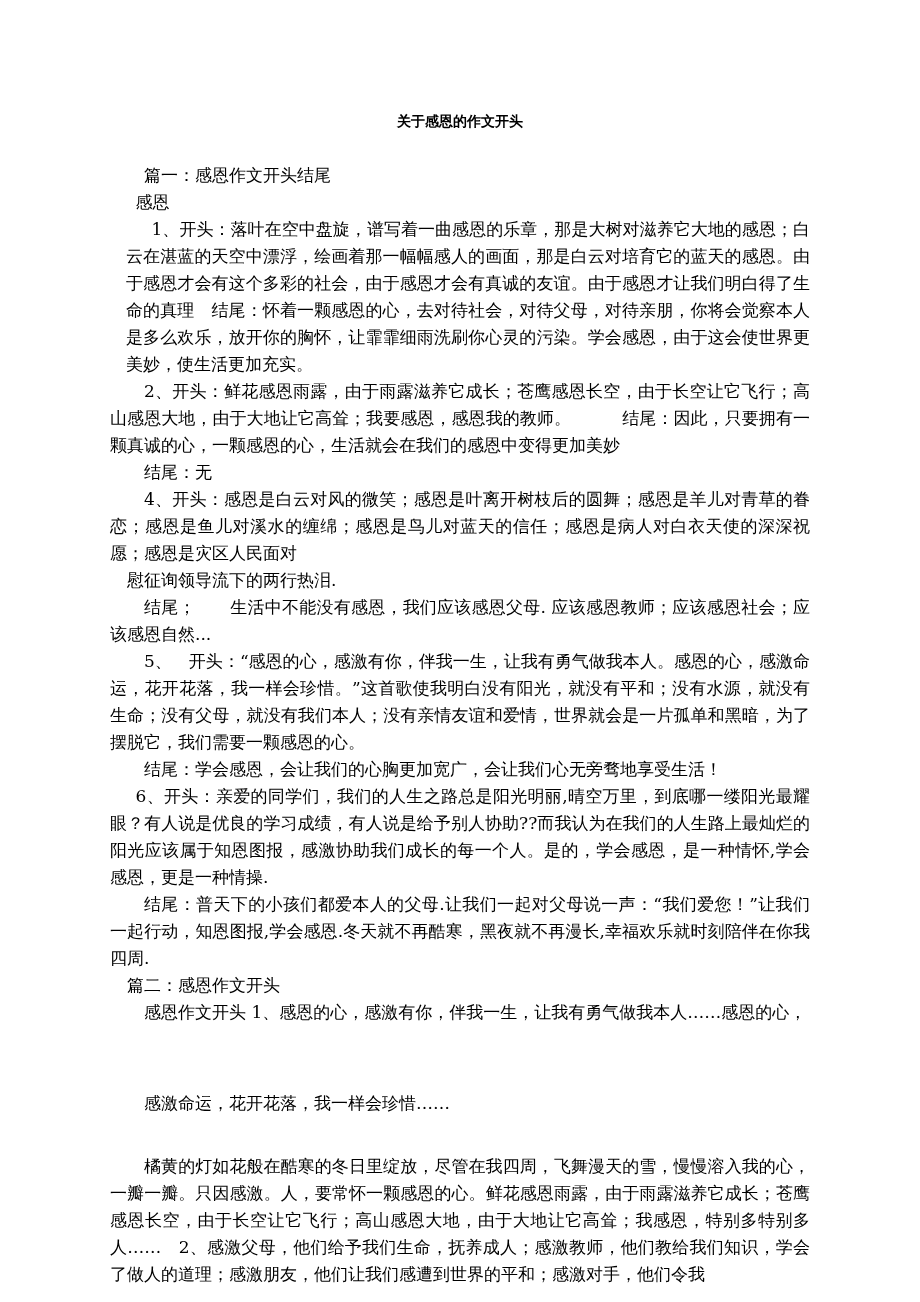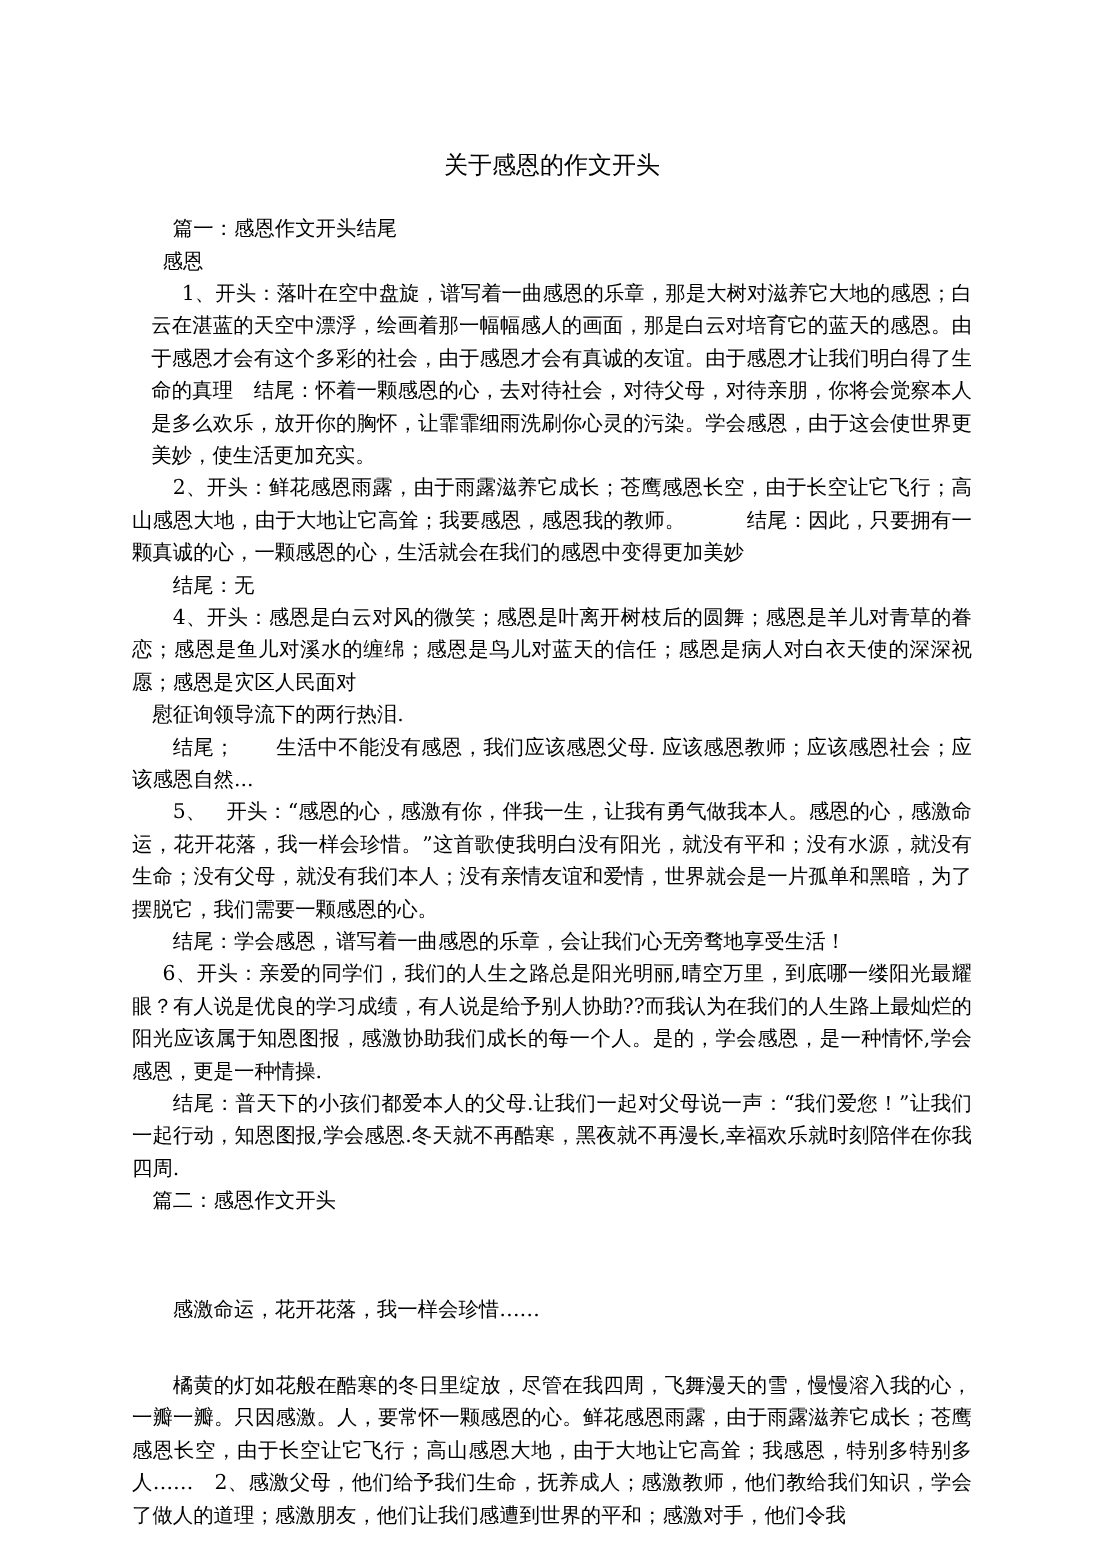--- a/index.html
+++ b/index.html
@@ -16,24 +16,24 @@
     background: #ffffff;
     box-sizing: border-box;
     padding: 108px 110px 30px 110px;
     color: #000000;
     font-family: "DejaVu Serif", "Liberation Serif", serif;
     font-size: 17px;
     line-height: 27px;
     overflow: hidden;
   }
   .title {
-    font-size: 20px;
-    font-weight: normal;
+    font-size: 14px;
+    font-weight: bold;
     text-align: center;
-    margin: 16px 0 27px 0;
+    margin: 0 0 27px 0;
     padding: 0;
   }
   .doc-body {
     margin: 0;
     padding: 0;
   }
   .doc-paragraph {
     margin: 0;
     padding: 0;
     text-align: justify;
@@ -49,21 +49,22 @@
   <div class="doc-body">
       <p class="doc-paragraph" style="text-indent: 2em;">篇一：感恩作文开头结尾</p>
       <p class="doc-paragraph" style="text-indent: 1.5em;">感恩</p>
       <p class="doc-paragraph" style="text-indent: 1.5em; margin-left: 16px;">1、开头：落叶在空中盘旋，谱写着一曲感恩的乐章，那是大树对滋养它大地的感恩；白云在湛蓝的天空中漂浮，绘画着那一幅幅感人的画面，那是白云对培育它的蓝天的感恩。由于感恩才会有这个多彩的社会，由于感恩才会有真诚的友谊。由于感恩才让我们明白得了生命的真理　结尾：怀着一颗感恩的心，去对待社会，对待父母，对待亲朋，你将会觉察本人是多么欢乐，放开你的胸怀，让霏霏细雨洗刷你心灵的污染。学会感恩，由于这会使世界更美妙，使生活更加充实。</p>
       <p class="doc-paragraph" style="text-indent: 2em;">2、开头：鲜花感恩雨露，由于雨露滋养它成长；苍鹰感恩长空，由于长空让它飞行；高山感恩大地，由于大地让它高耸；我要感恩，感恩我的教师。　　　结尾：因此，只要拥有一颗真诚的心，一颗感恩的心，生活就会在我们的感恩中变得更加美妙</p>
       <p class="doc-paragraph" style="text-indent: 2em;">结尾：无</p>
       <p class="doc-paragraph" style="text-indent: 2em;">4、开头：感恩是白云对风的微笑；感恩是叶离开树枝后的圆舞；感恩是羊儿对青草的眷恋；感恩是鱼儿对溪水的缠绵；感恩是鸟儿对蓝天的信任；感恩是病人对白衣天使的深深祝愿；感恩是灾区人民面对</p>
       <p class="doc-paragraph" style="text-indent: 1em;">慰征询领导流下的两行热泪.</p>
       <p class="doc-paragraph" style="text-indent: 2em;">结尾；　　生活中不能没有感恩，我们应该感恩父母. 应该感恩教师；应该感恩社会；应该感恩自然...</p>
       <p class="doc-paragraph" style="text-indent: 2em;">5、　开头：“感恩的心，感激有你，伴我一生，让我有勇气做我本人。感恩的心，感激命运，花开花落，我一样会珍惜。”这首歌使我明白没有阳光，就没有平和；没有水源，就没有生命；没有父母，就没有我们本人；没有亲情友谊和爱情，世界就会是一片孤单和黑暗，为了摆脱它，我们需要一颗感恩的心。</p>
-      <p class="doc-paragraph" style="text-indent: 2em;">结尾：学会感恩，谱写着一曲感恩的乐章，会让我们心无旁骛地享受生活！</p>
+      <p class="doc-paragraph" style="text-indent: 2em;">结尾：学会感恩，会让我们的心胸更加宽广，会让我们心无旁骛地享受生活！</p>
       <p class="doc-paragraph" style="text-indent: 1.5em;">6、开头：亲爱的同学们，我们的人生之路总是阳光明丽,晴空万里，到底哪一缕阳光最耀眼？有人说是优良的学习成绩，有人说是给予别人协助??而我认为在我们的人生路上最灿烂的阳光应该属于知恩图报，感激协助我们成长的每一个人。是的，学会感恩，是一种情怀,学会感恩，更是一种情操.</p>
       <p class="doc-paragraph" style="text-indent: 2em;">结尾：普天下的小孩们都爱本人的父母.让我们一起对父母说一声：“我们爱您！”让我们一起行动，知恩图报,学会感恩.冬天就不再酷寒，黑夜就不再漫长,幸福欢乐就时刻陪伴在你我四周.</p>
       <p class="doc-paragraph" style="text-indent: 1em;">篇二：感恩作文开头</p>
+      <p class="doc-paragraph" style="text-indent: 2em;">感恩作文开头 1、感恩的心，感激有你，伴我一生，让我有勇气做我本人……感恩的心，</p>
       <p class="doc-paragraph" style="text-indent: 0em;"></p>
       <p class="doc-paragraph" style="text-indent: 2em; margin-top: 37px;">感激命运，花开花落，我一样会珍惜……</p>
       <p class="doc-paragraph" style="text-indent: 2em; margin-top: 36px;">橘黄的灯如花般在酷寒的冬日里绽放，尽管在我四周，飞舞漫天的雪，慢慢溶入我的心，一瓣一瓣。只因感激。人，要常怀一颗感恩的心。鲜花感恩雨露，由于雨露滋养它成长；苍鹰感恩长空，由于长空让它飞行；高山感恩大地，由于大地让它高耸；我感恩，特别多特别多人……　2、感激父母，他们给予我们生命，抚养成人；感激教师，他们教给我们知识，学会了做人的道理；感激朋友，他们让我们感遭到世界的平和；感激对手，他们令我</p>
     </div>
 </div>
 
 </body></html>

